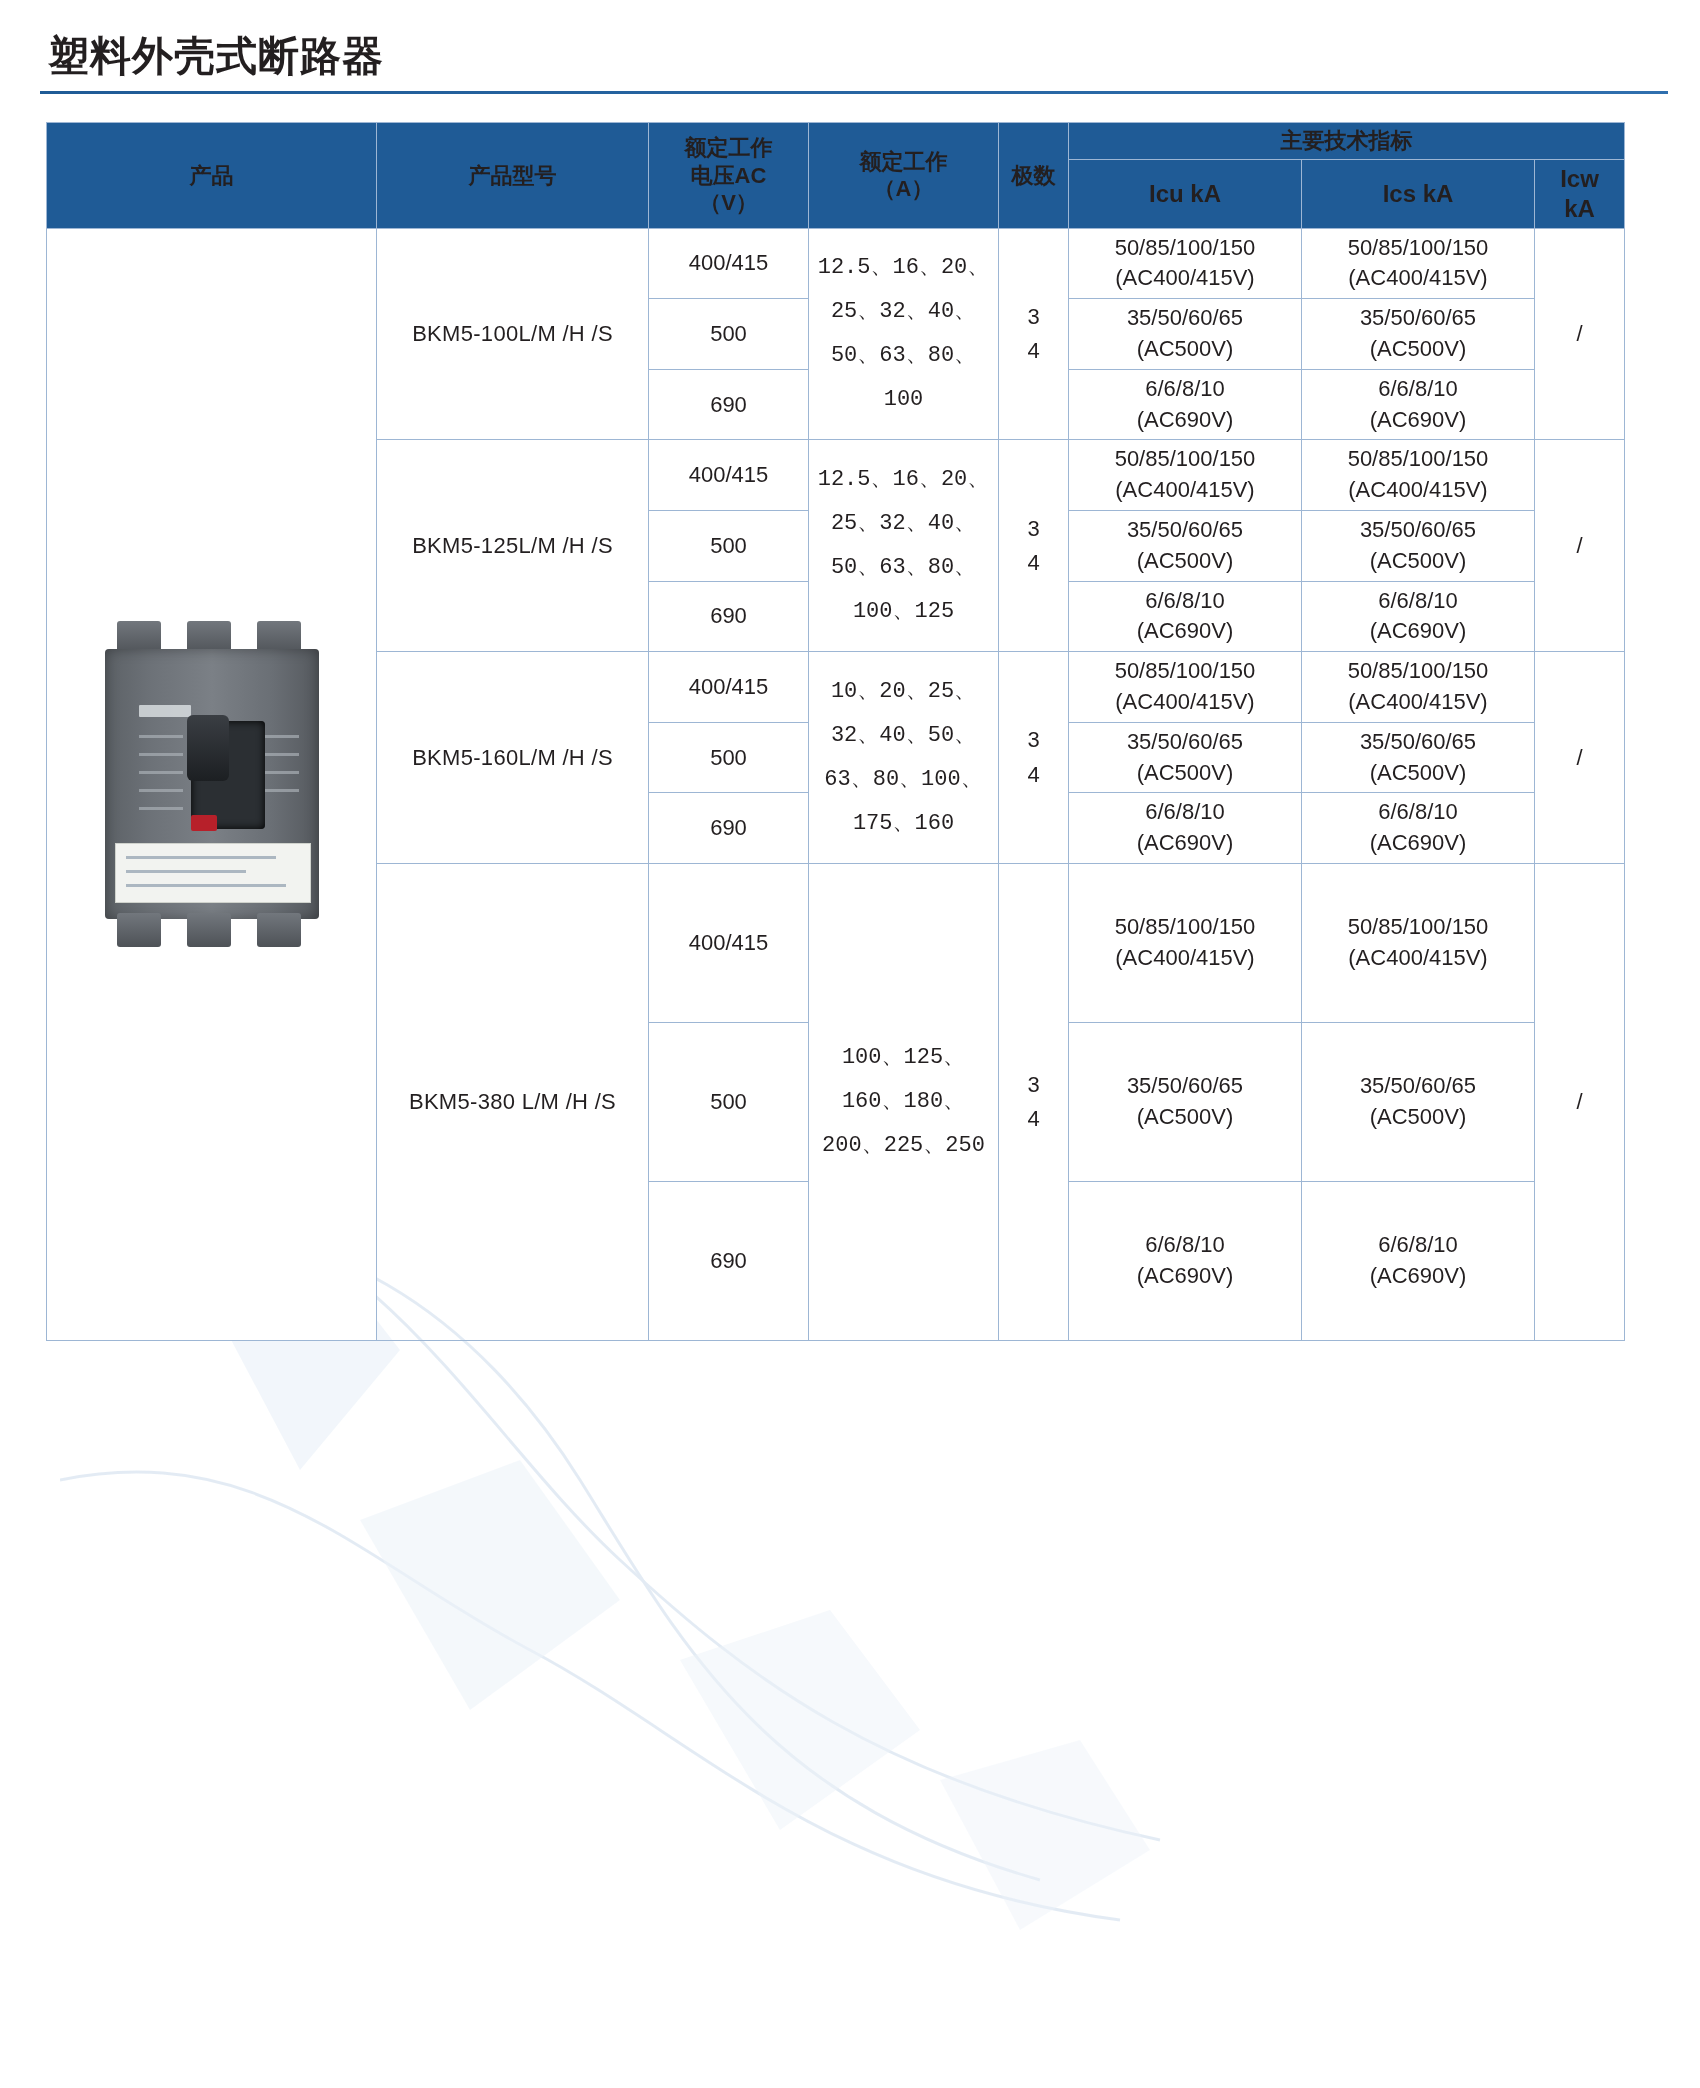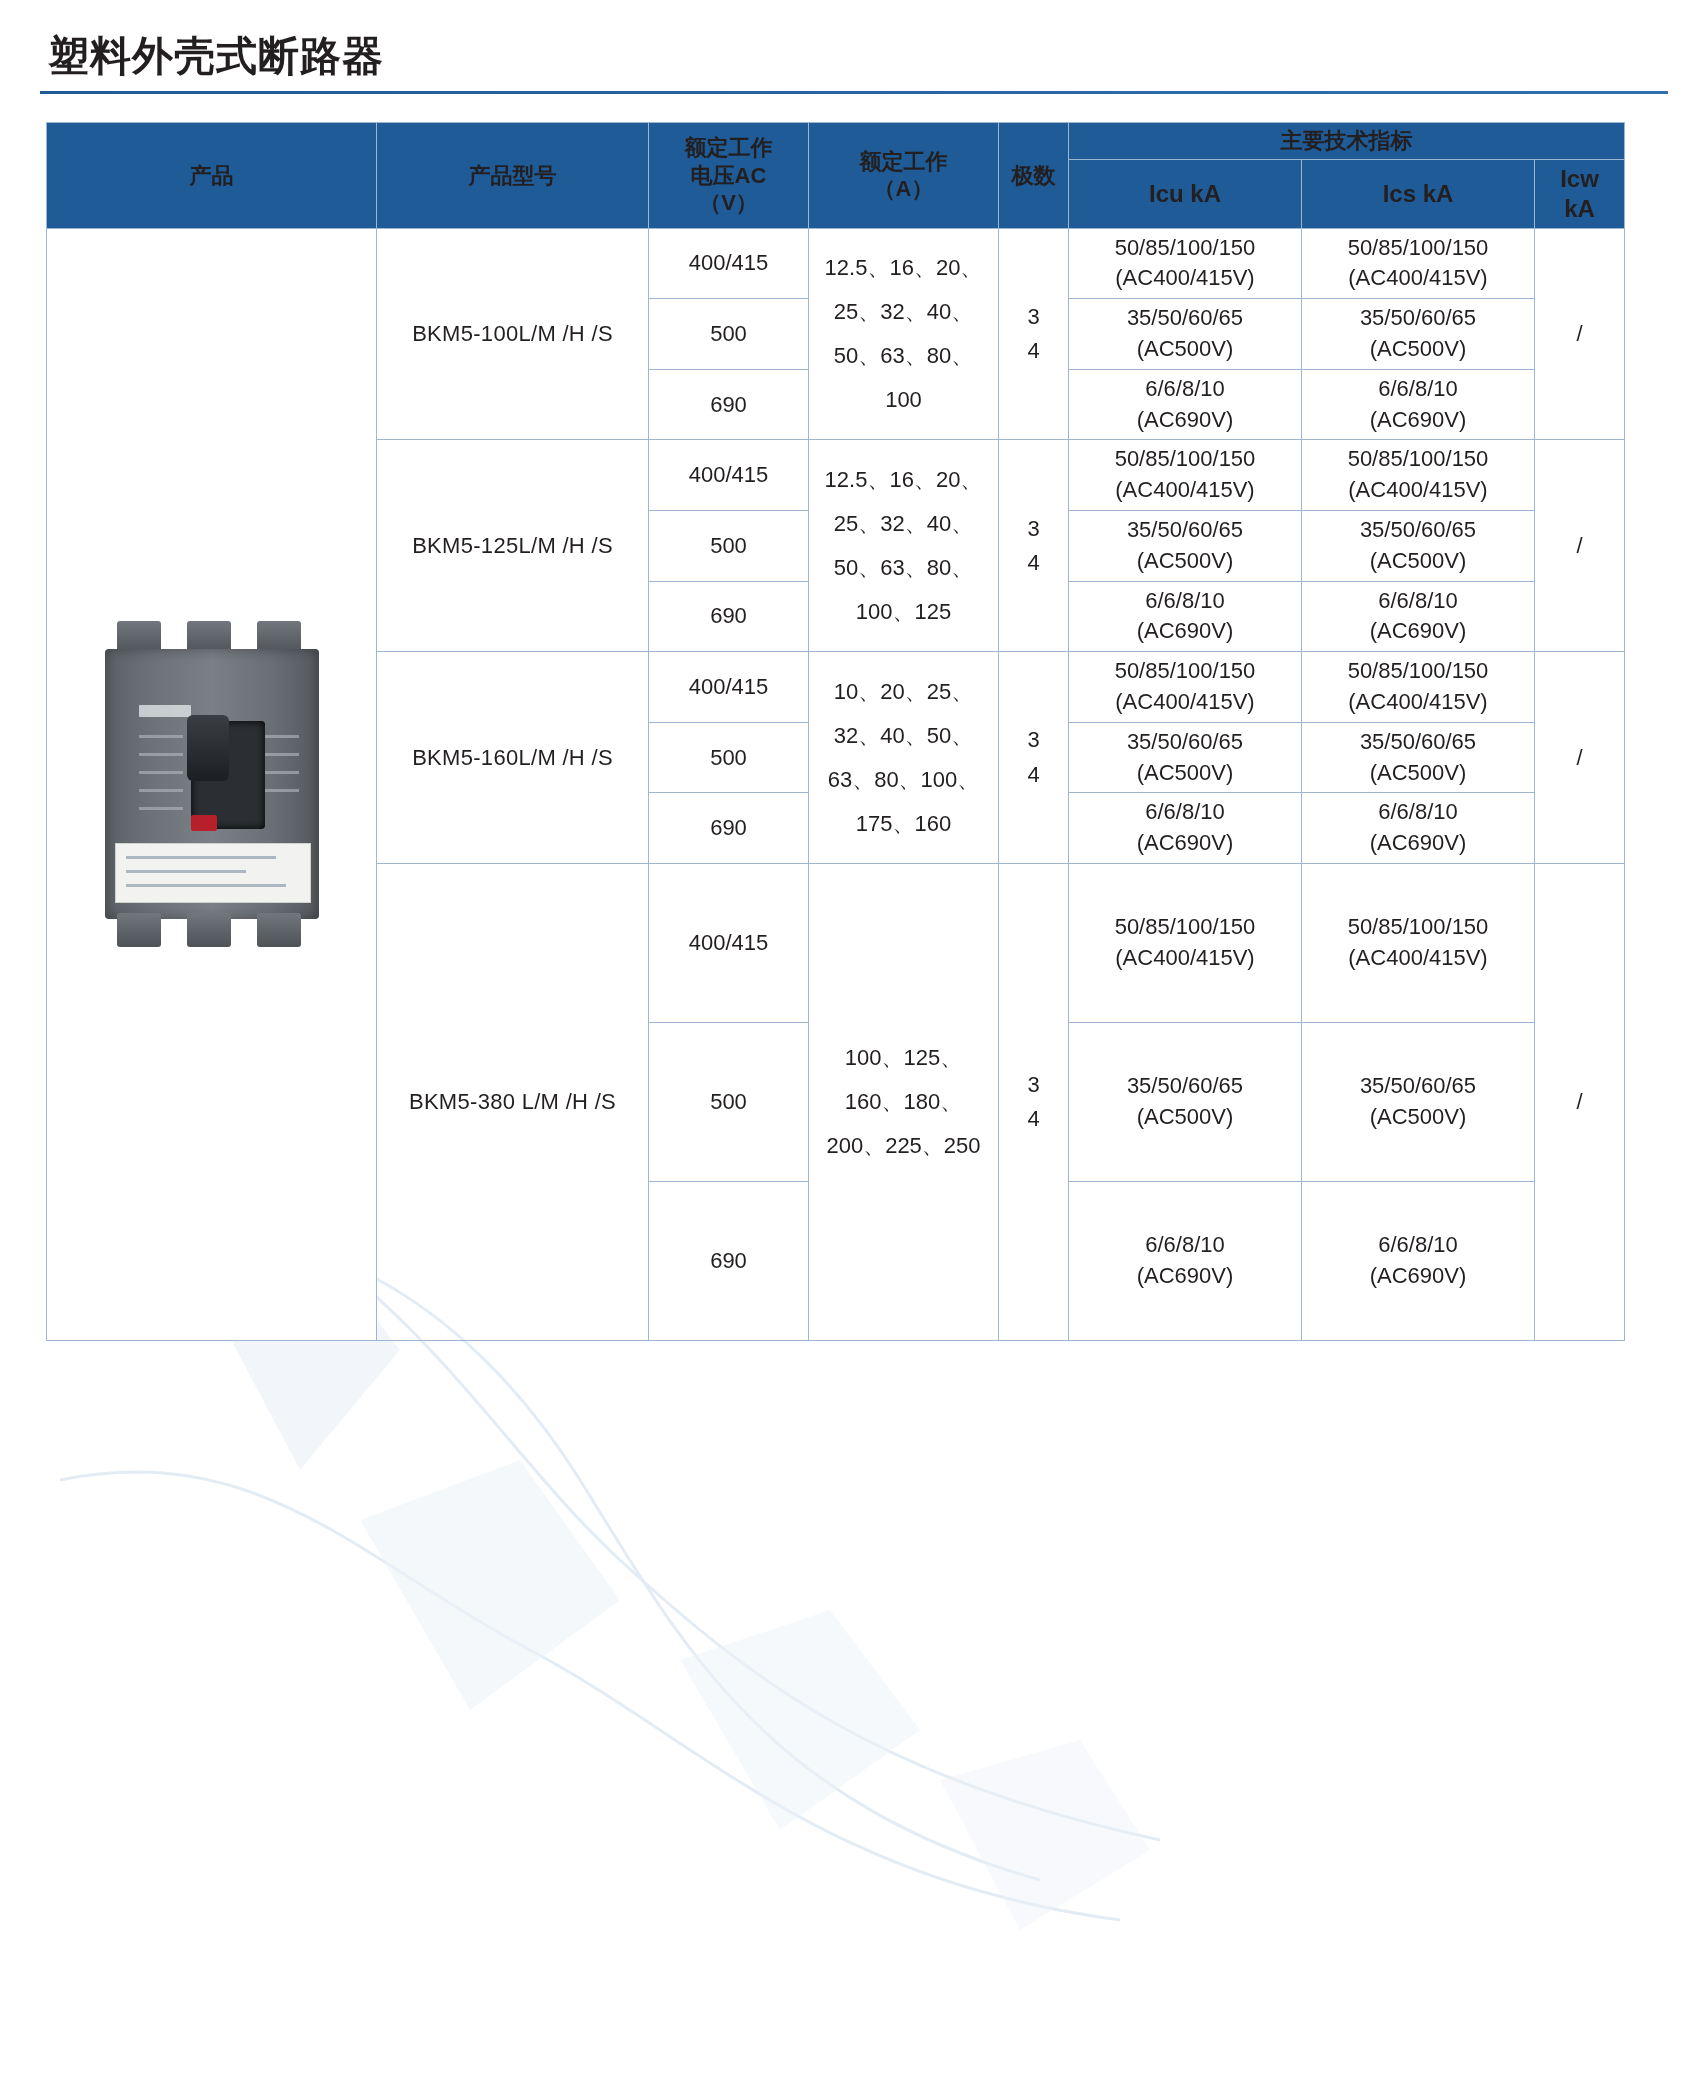--- a/index.html
+++ b/index.html
@@ -101,20 +101,21 @@
     letter-spacing: 0.3px;
   }
   td.volt {
     font-size: 25px;
     margin-top: 36px;
   }
   td.amp {
     font-size: 24px;
     line-height: 2.0;
     padding: 10px 8px;
+    font-family: Liberation Mono, monospace;
   }
   td.pole {
     font-size: 25px;
     line-height: 1.55;
   }
   td.kv {
     font-size: 24px;
     line-height: 1.4;
   }
   td.icw {

